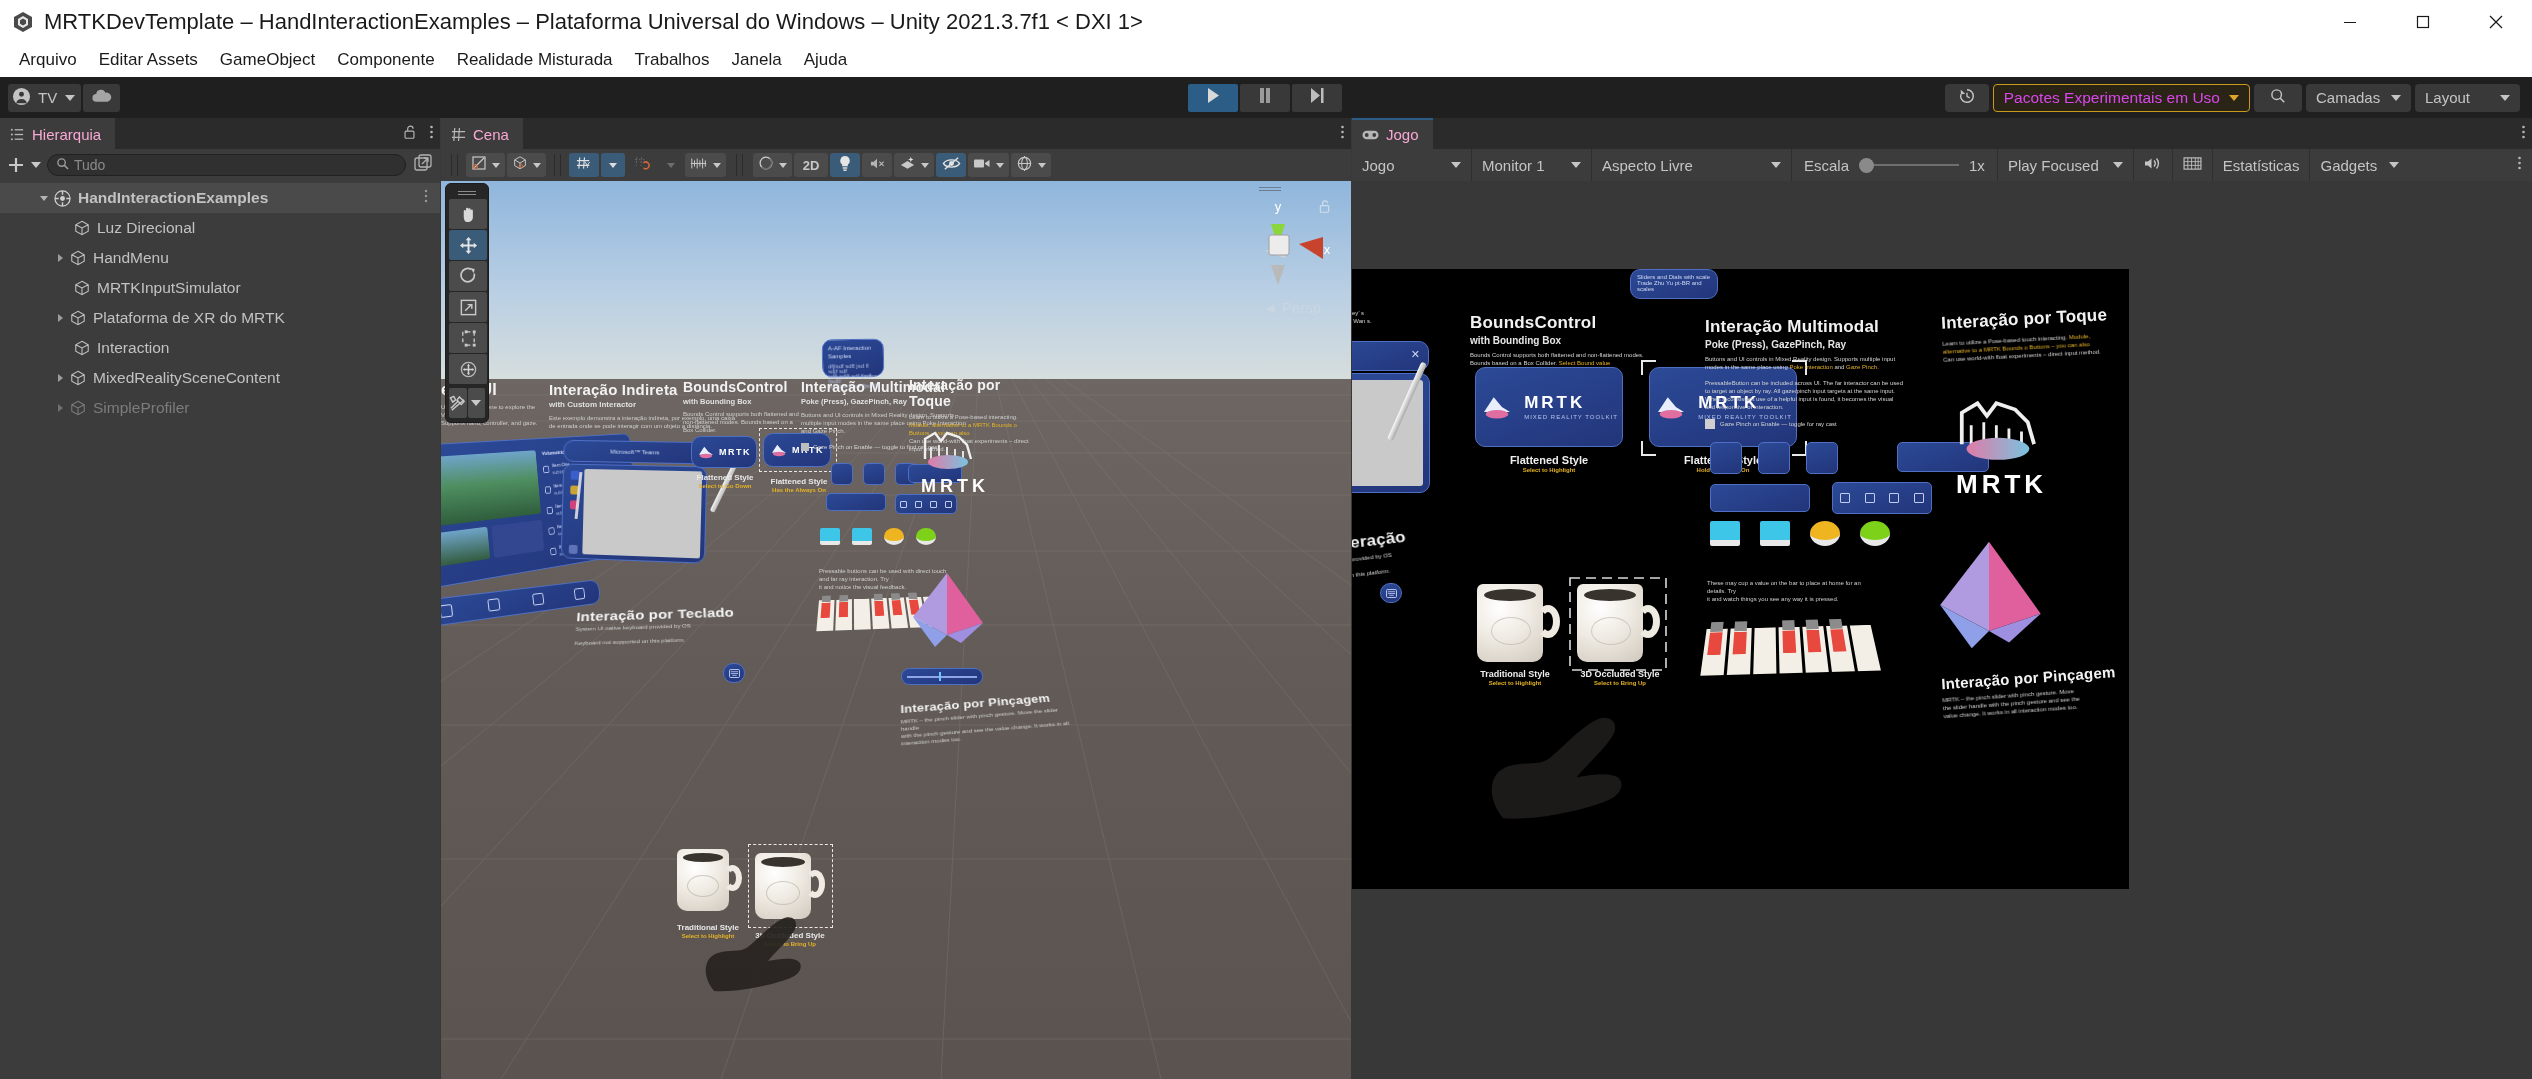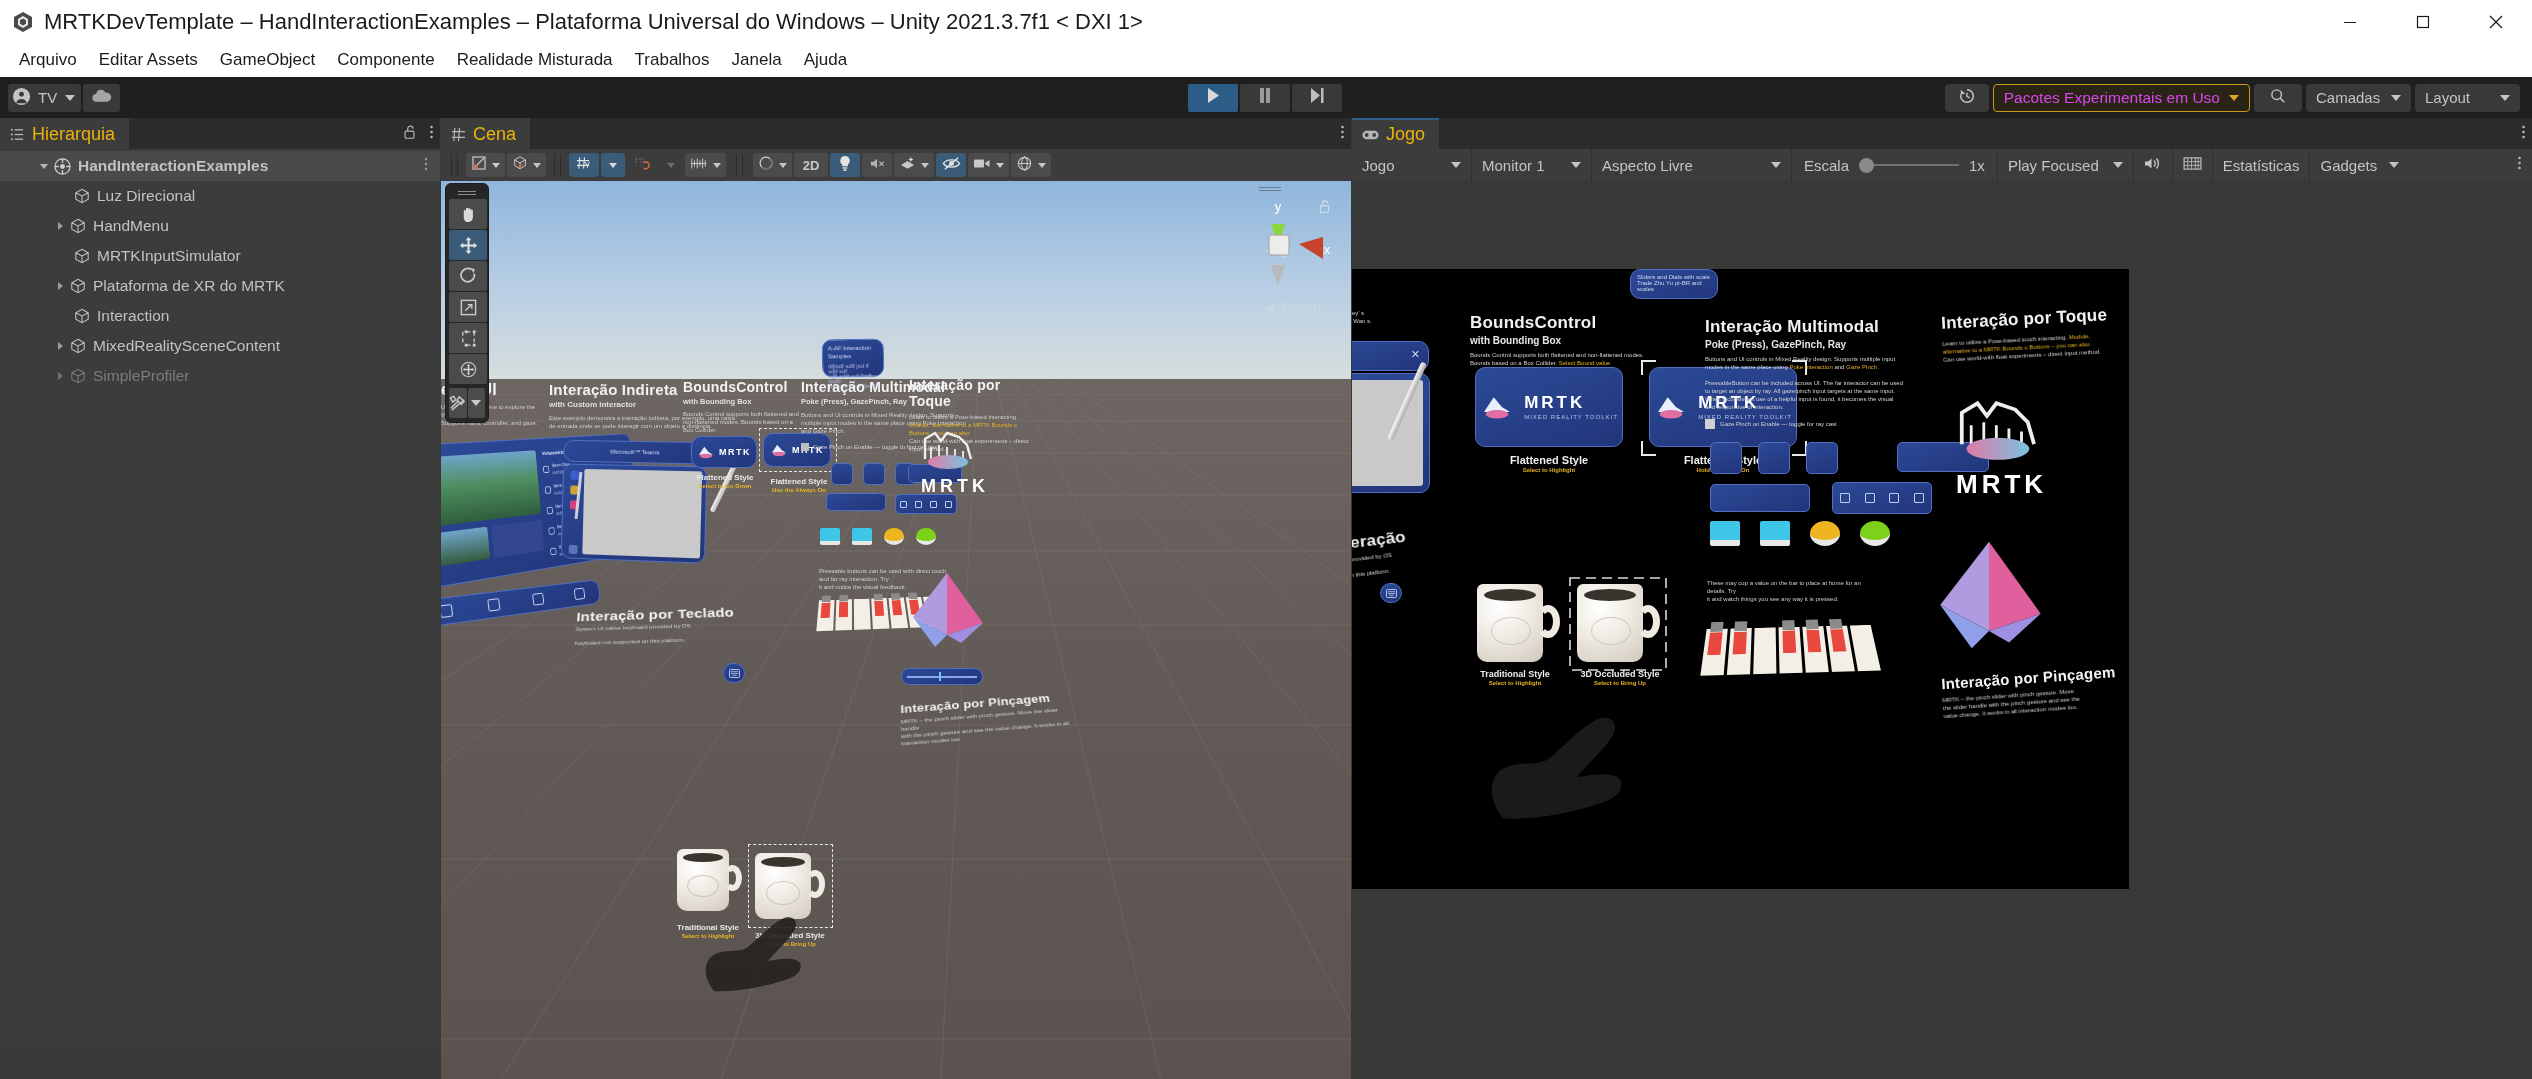--- a/index.html
+++ b/index.html
@@ -77,21 +77,21 @@
 
   
   .workarea{ position:absolute; left:0; top:118px; width:2532px; height:961px; background:#383838; }
 
   .panel{ position:absolute; background:#383838; }
   .panel-tabbar{
     height:31px; background:#2b2b2b; display:flex; align-items:flex-end; position:relative;
   }
   .tab{
     height:31px; background:#3c3c3c; display:flex; align-items:center; padding:0 14px 0 10px;
-    color:#eab308; font-size:18px; border-top:2px solid transparent;
+    color:#f9a8d4; font-size:15px; border-top:2px solid transparent;
   }
   .tab.selected-blue{ border-top:2px solid #2c5d87; }
   .tab .tab-ico{ margin-right:7px; display:flex; align-items:center; }
   .tabbar-right{
     position:absolute; right:6px; top:0; height:31px; display:flex; align-items:center; gap:12px;
   }
 
   
   #hierarchy{ left:0; top:0; width:440px; height:961px; }
   .hier-toolbar{
@@ -378,20 +378,44 @@
           <span>
             <svg width="5" height="16" viewBox="0 0 5 16">
               <circle cx="2.5" cy="3" r="1.3" fill="#b6b6b6"></circle>
                 <circle cx="2.5" cy="8" r="1.3" fill="#b6b6b6"></circle>
                 <circle cx="2.5" cy="13" r="1.3" fill="#b6b6b6"></circle>
             </svg>
           </span>
         </div>
       </div>
 
+      <div class="hier-toolbar">
+        <div class="plus-btn">
+          <svg width="20" height="20" viewBox="0 0 20 20">
+              <path d="M10 3 V17 M3 10 H17" stroke="#c9c9c9" stroke-width="2.2"></path>
+            </svg>
+          <span style="display:inline-block;width:0;height:0;border-left:5px solid transparent;border-right:5px solid transparent;border-top:6px solid #c9c9c9;margin-left:5px"></span>
+        </div>
+        <div class="search-box">
+          <span class="mag">
+            <svg width="13" height="13" viewBox="0 0 14 14">
+              <circle cx="6" cy="6" r="4" fill="none" stroke="#9a9a9a" stroke-width="1.5"></circle>
+              <path d="M9 9 L13 13" stroke="#9a9a9a" stroke-width="1.6"></path>
+            </svg>
+          </span>
+          <span>Tudo</span>
+        </div>
+        <div>
+          <svg width="22" height="22" viewBox="0 0 22 22">
+            <rect x="3" y="6" width="12" height="12" rx="2" fill="none" stroke="#b2b2b2" stroke-width="1.3"></rect>
+            <rect x="7" y="3" width="12" height="12" rx="2" fill="none" stroke="#b2b2b2" stroke-width="1.3"></rect>
+            <path d="M10 12 L16 6 M12 6 H16 V10" stroke="#b2b2b2" stroke-width="1.3" fill="none"></path>
+          </svg>
+        </div>
+      </div>
 
       <div class="hier-list">
 
         <div class="hier-row root" style="padding-left:36px">
           <span class="twisty">
             <svg width="10" height="10" viewBox="0 0 10 10">
                 <path d="M1 3 L9 3 L5 8 Z" fill="#b4b4b4"></path>
               </svg>
           </span>
           <span class="go-ico">

